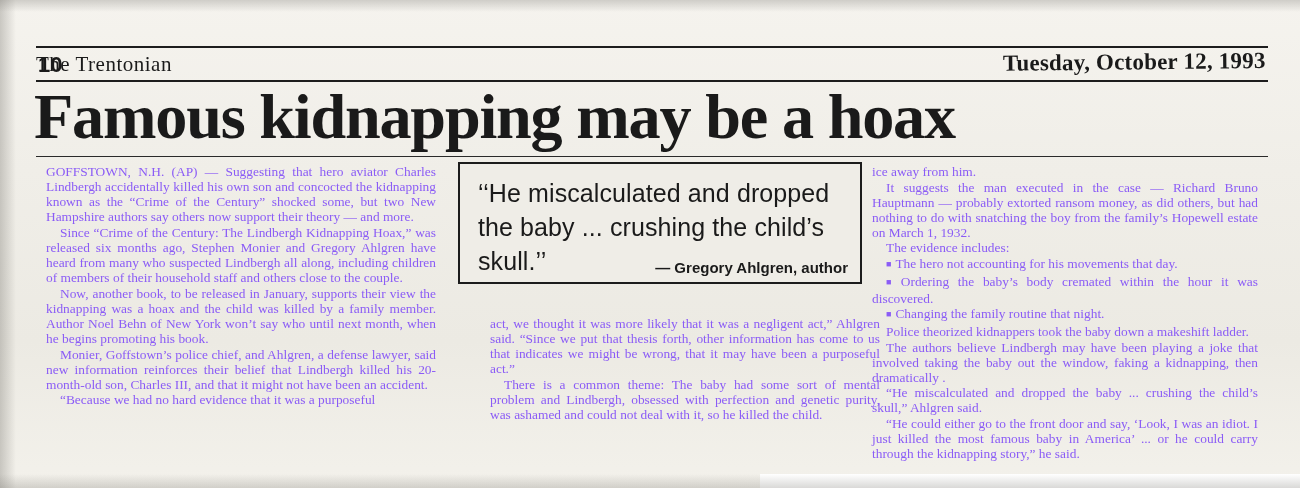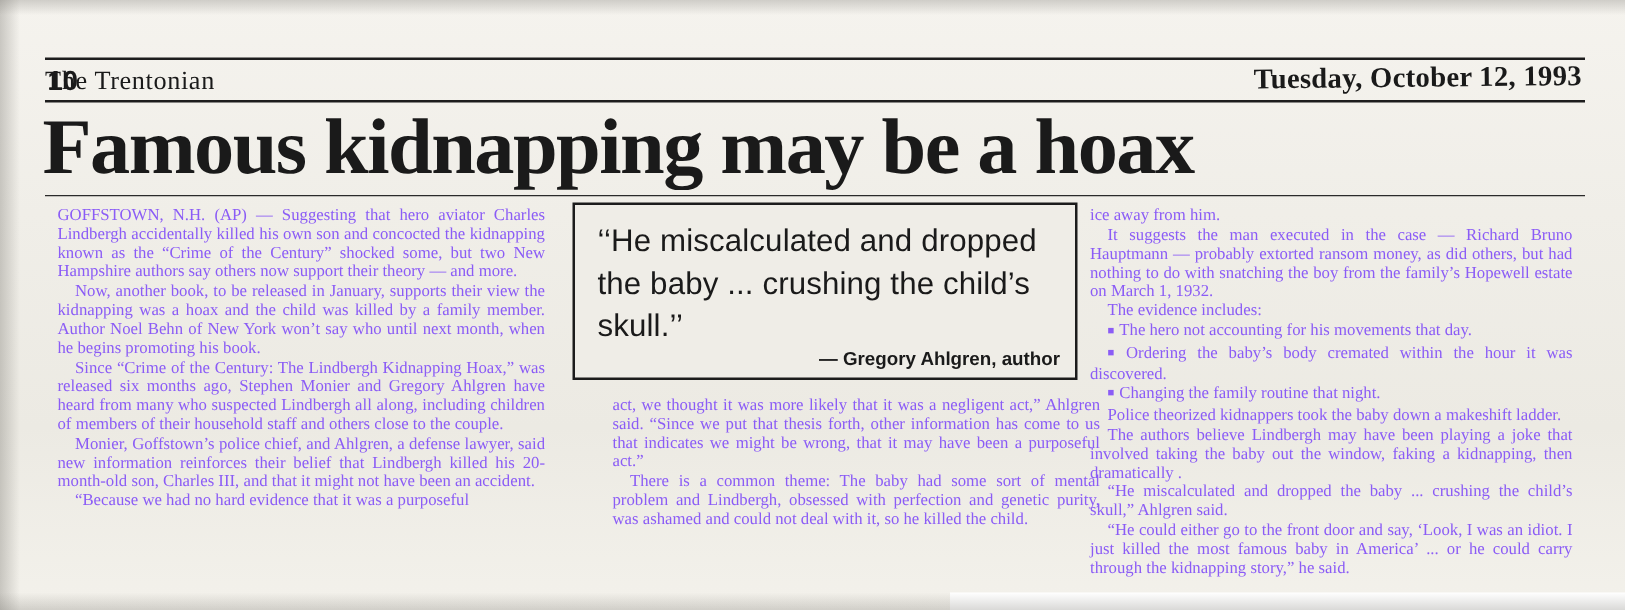--- a/index.html
+++ b/index.html
@@ -143,21 +143,21 @@
     position: relative;
     top: -1px;
   }
 
   
   #pullquote {
     position: absolute;
     left: 458px;
     top: 162px;
     width: 404px;
-    height: 142px;
+    height: 122px;
     border: 2px solid #1c1c1c;
     background: #efedE7;
     box-sizing: border-box;
     padding: 12px 14px 8px 18px;
   }
   #pullquote-text {
     font-family: "Liberation Sans", sans-serif;
     font-size: 25px;
     line-height: 34px;
     letter-spacing: 0.1px;
@@ -189,22 +189,22 @@
   </div>
   <div class="rule" id="rule-under-head"></div>
 
   <div id="headline">Famous kidnapping may be a hoax</div>
   <div class="rule" id="rule-under-headline"></div>
 
   <div id="body-area">
 
     <div class="col" id="col-left">
       <p class="noindent">GOFFSTOWN, N.H. (AP) — Suggesting that hero aviator Charles Lindbergh accidentally killed his own son and concocted the kidnapping known as the “Crime of the Century” shocked some, but two New Hampshire authors say others now support their theory — and more.</p>
+      <p>Since “Crime of the Century: The Lindbergh Kidnapping Hoax,” was released six months ago, Stephen Monier and Gregory Ahlgren have heard from many who suspected Lindbergh all along, including children of members of their household staff and others close to the couple.</p>
       <p>Now, another book, to be released in January, supports their view the kidnapping was a hoax and the child was killed by a family member. Author Noel Behn of New York won’t say who until next month, when he begins promoting his book.</p>
-      <p>Since “Crime of the Century: The Lindbergh Kidnapping Hoax,” was released six months ago, Stephen Monier and Gregory Ahlgren have heard from many who suspected Lindbergh all along, including children of members of their household staff and others close to the couple.</p>
       <p>Monier, Goffstown’s police chief, and Ahlgren, a defense lawyer, said new information reinforces their belief that Lindbergh killed his 20-month-old son, Charles III, and that it might not have been an accident.</p>
       <p>“Because we had no hard evidence that it was a purposeful</p>
     </div>
 
     <div class="col" id="col-mid" style="top:152px;">
       <p class="noindent">act, we thought it was more likely that it was a negligent act,” Ahlgren said. “Since we put that thesis forth, other information has come to us that indicates we might be wrong, that it may have been a purposeful act.”</p>
       <p>There is a common theme: The baby had some sort of mental problem and Lindbergh, obsessed with perfection and genetic purity, was ashamed and could not deal with it, so he killed the child.</p>
     </div>
 
     <div class="col" id="col-right">

